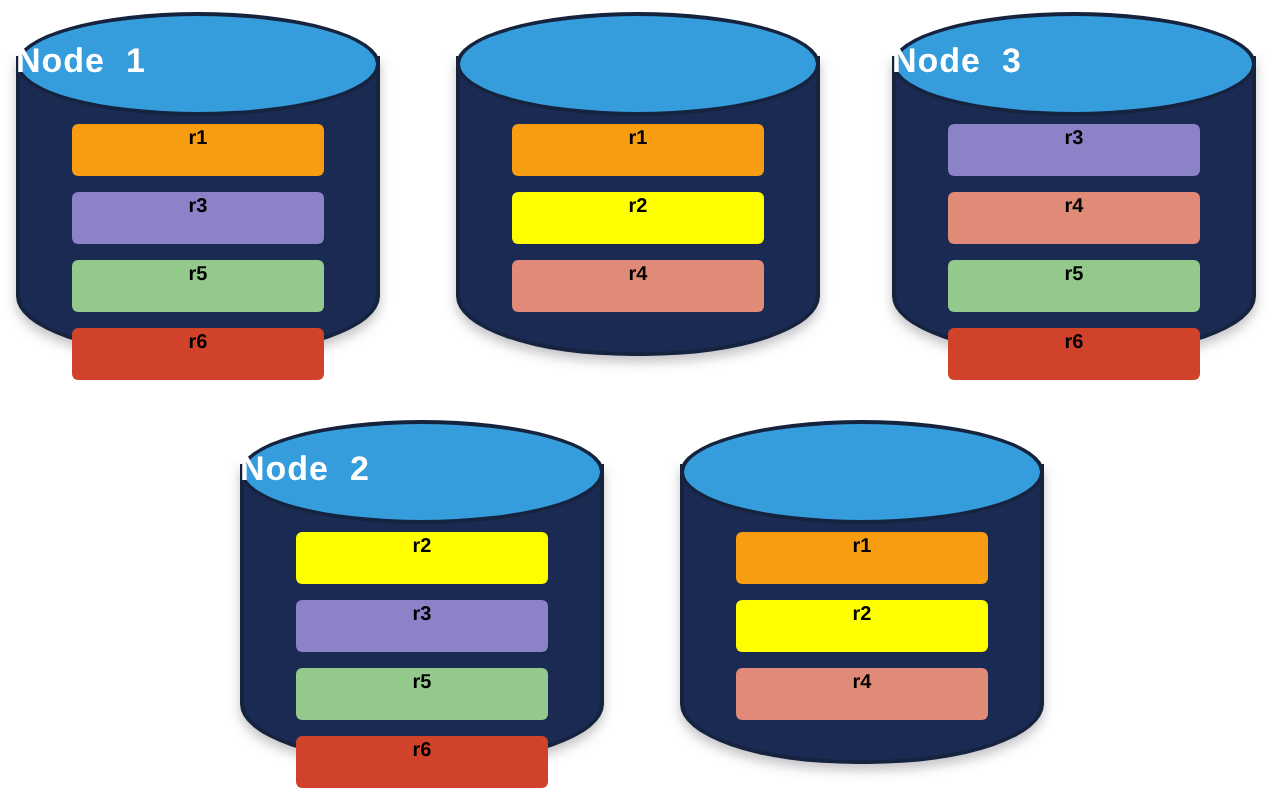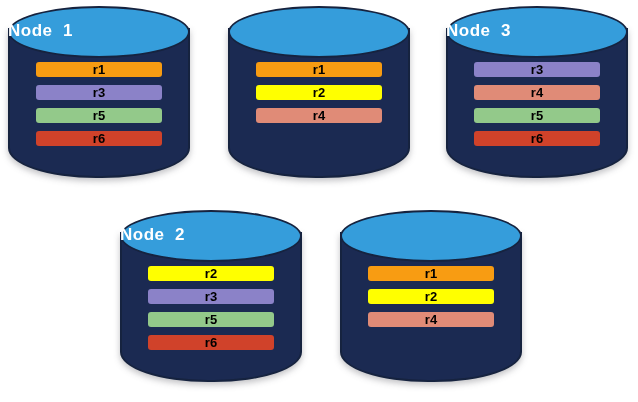--- a/index.html
+++ b/index.html
@@ -74,26 +74,26 @@
 
   .replica-stack {
     position: absolute;
     left: 28px;
     top: 56px;
     width: 126px;
     z-index: 5;
   }
 
   .replica {
-    height: 15px;
+    height: 26px;
     line-height: 15px;
     margin-bottom: 8px;
     border-radius: 3px;
     text-align: center;
-    font-size: 13px;
+    font-size: 10px;
     font-weight: bold;
     color: #000000;
     box-sizing: border-box;
   }
 
   .replica:last-child { margin-bottom: 0; }
 
   
   #node-1 { left: 8px;   top: 6px;  }
   #node-2 { left: 228px; top: 6px;  }

